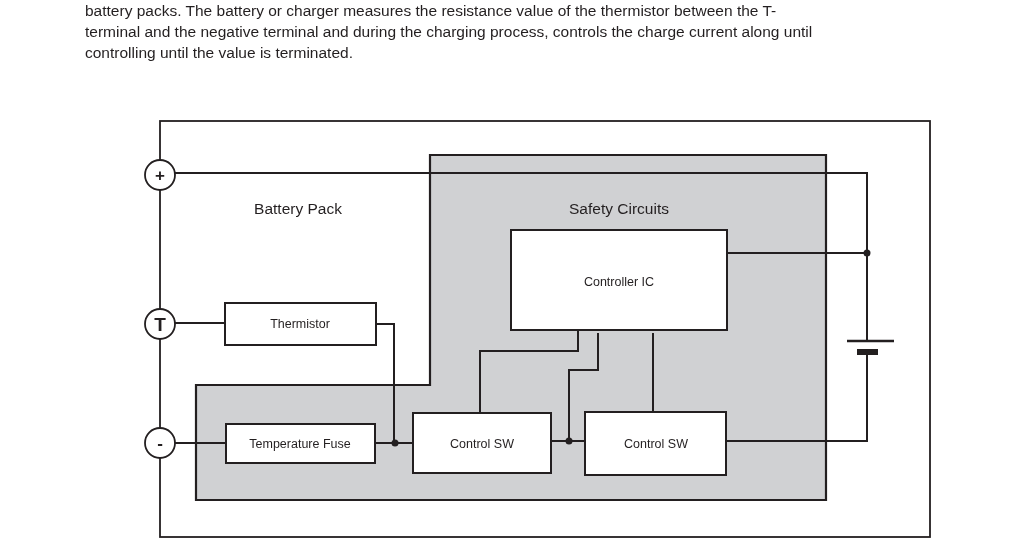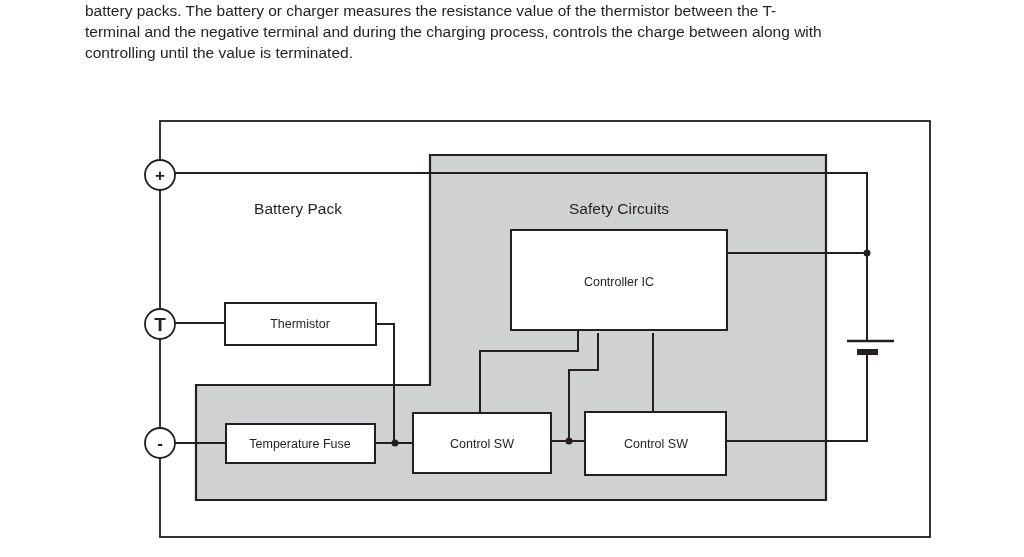--- a/index.html
+++ b/index.html
@@ -11,21 +11,21 @@
     }
     .para .line { display: block; white-space: nowrap; }
     svg { position: absolute; left: 0; top: 0; }
     .lbl { font-family: "Liberation Sans", sans-serif; fill: #231f20; }
   </style>
 </head>
 <body>
 
 <p class="para">
   <span class="line">battery packs. The battery or charger measures the resistance value of the thermistor between the T-</span>
-  <span class="line">terminal and the negative terminal and during the charging process, controls the charge between along with</span>
+  <span class="line">terminal and the negative terminal and during the charging process, controls the charge current along until</span>
   <span class="line">controlling until the value is terminated.</span>
 </p>
 
 <svg width="1024" height="557" viewBox="0 0 1024 557">
   <g stroke="#231f20" stroke-width="2" fill="none">
 
     <rect x="160" y="121" width="770" height="416" fill="#ffffff" stroke-width="1.8"></rect>
 
     <path d="M430,155 L826,155 L826,500 L196,500 L196,385 L430,385 Z" fill="#d0d1d3" stroke-width="2.2"></path>
 

